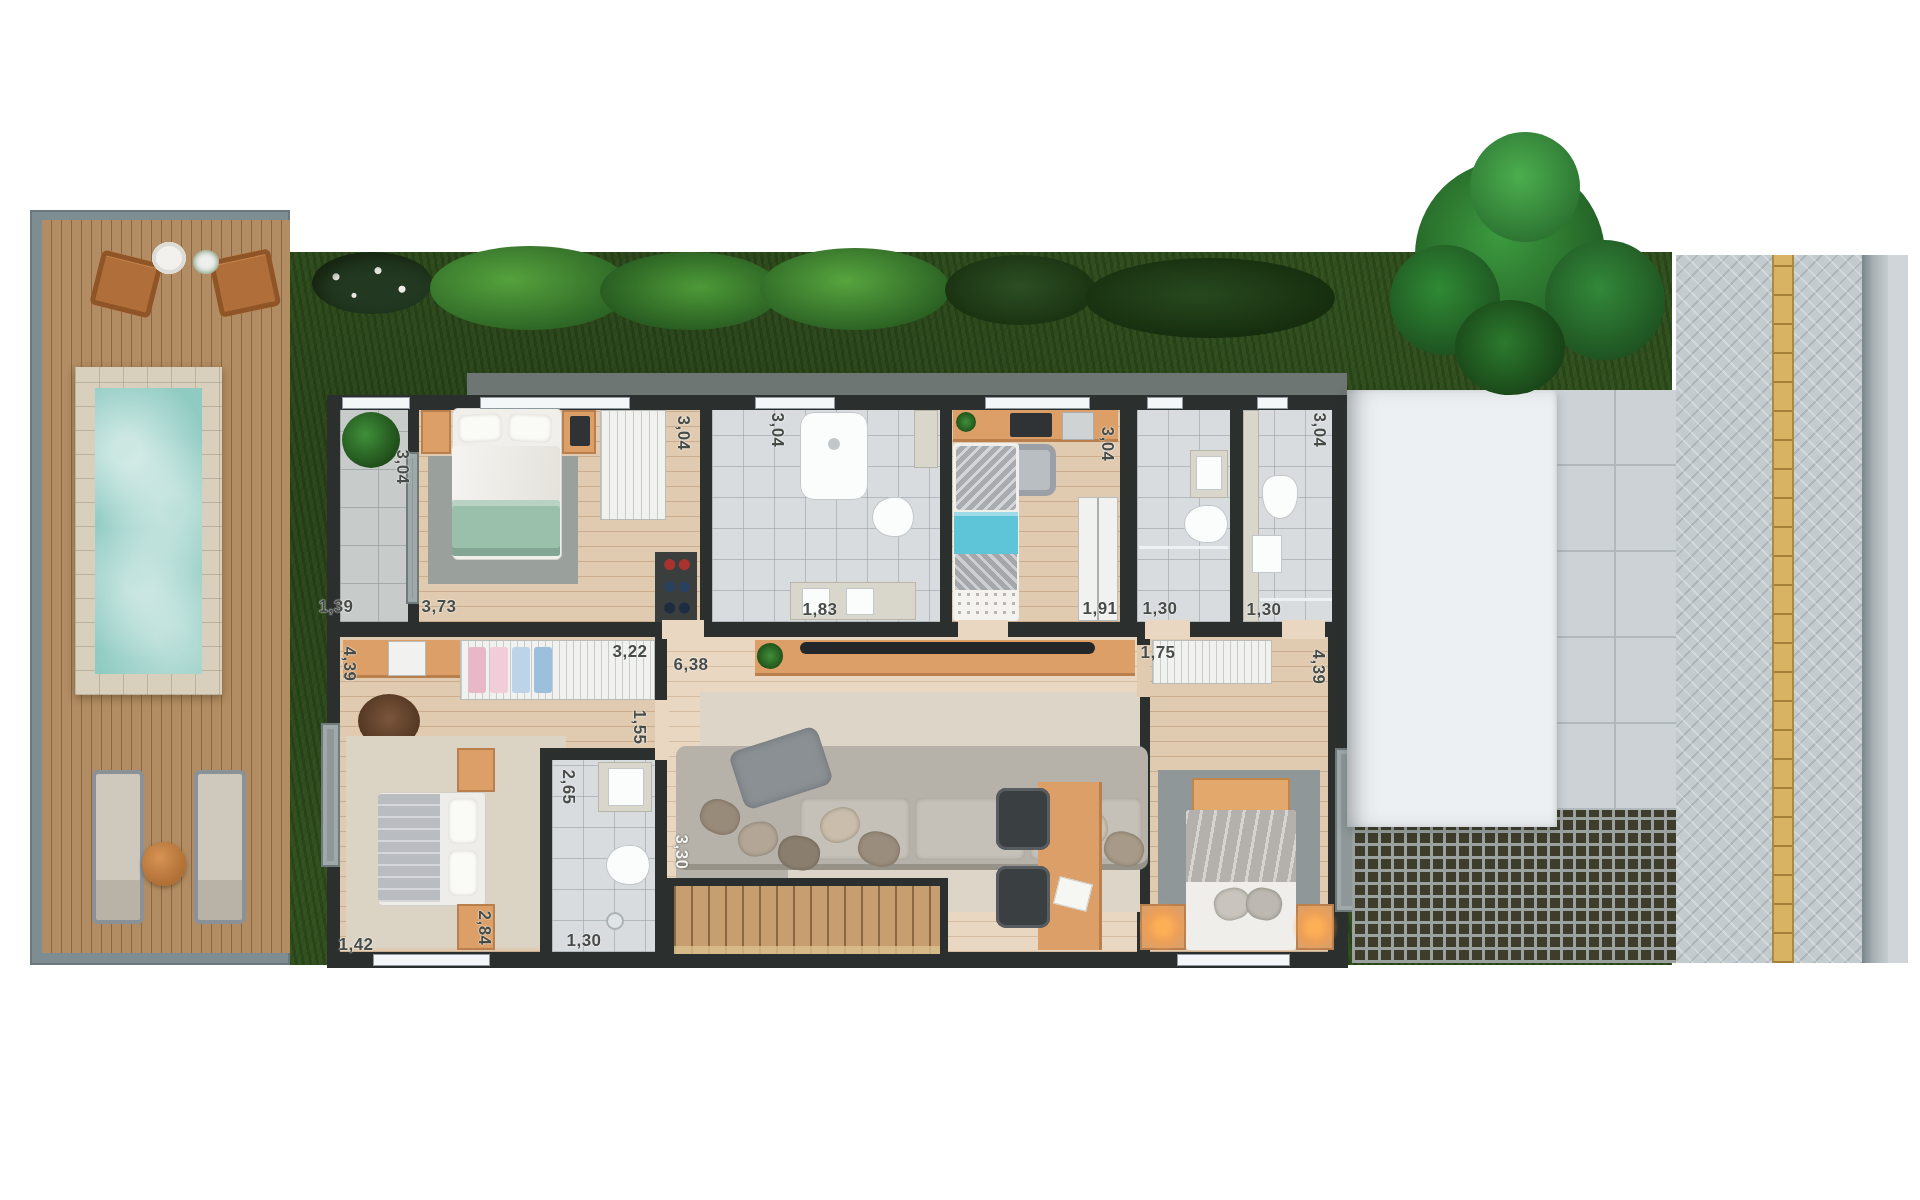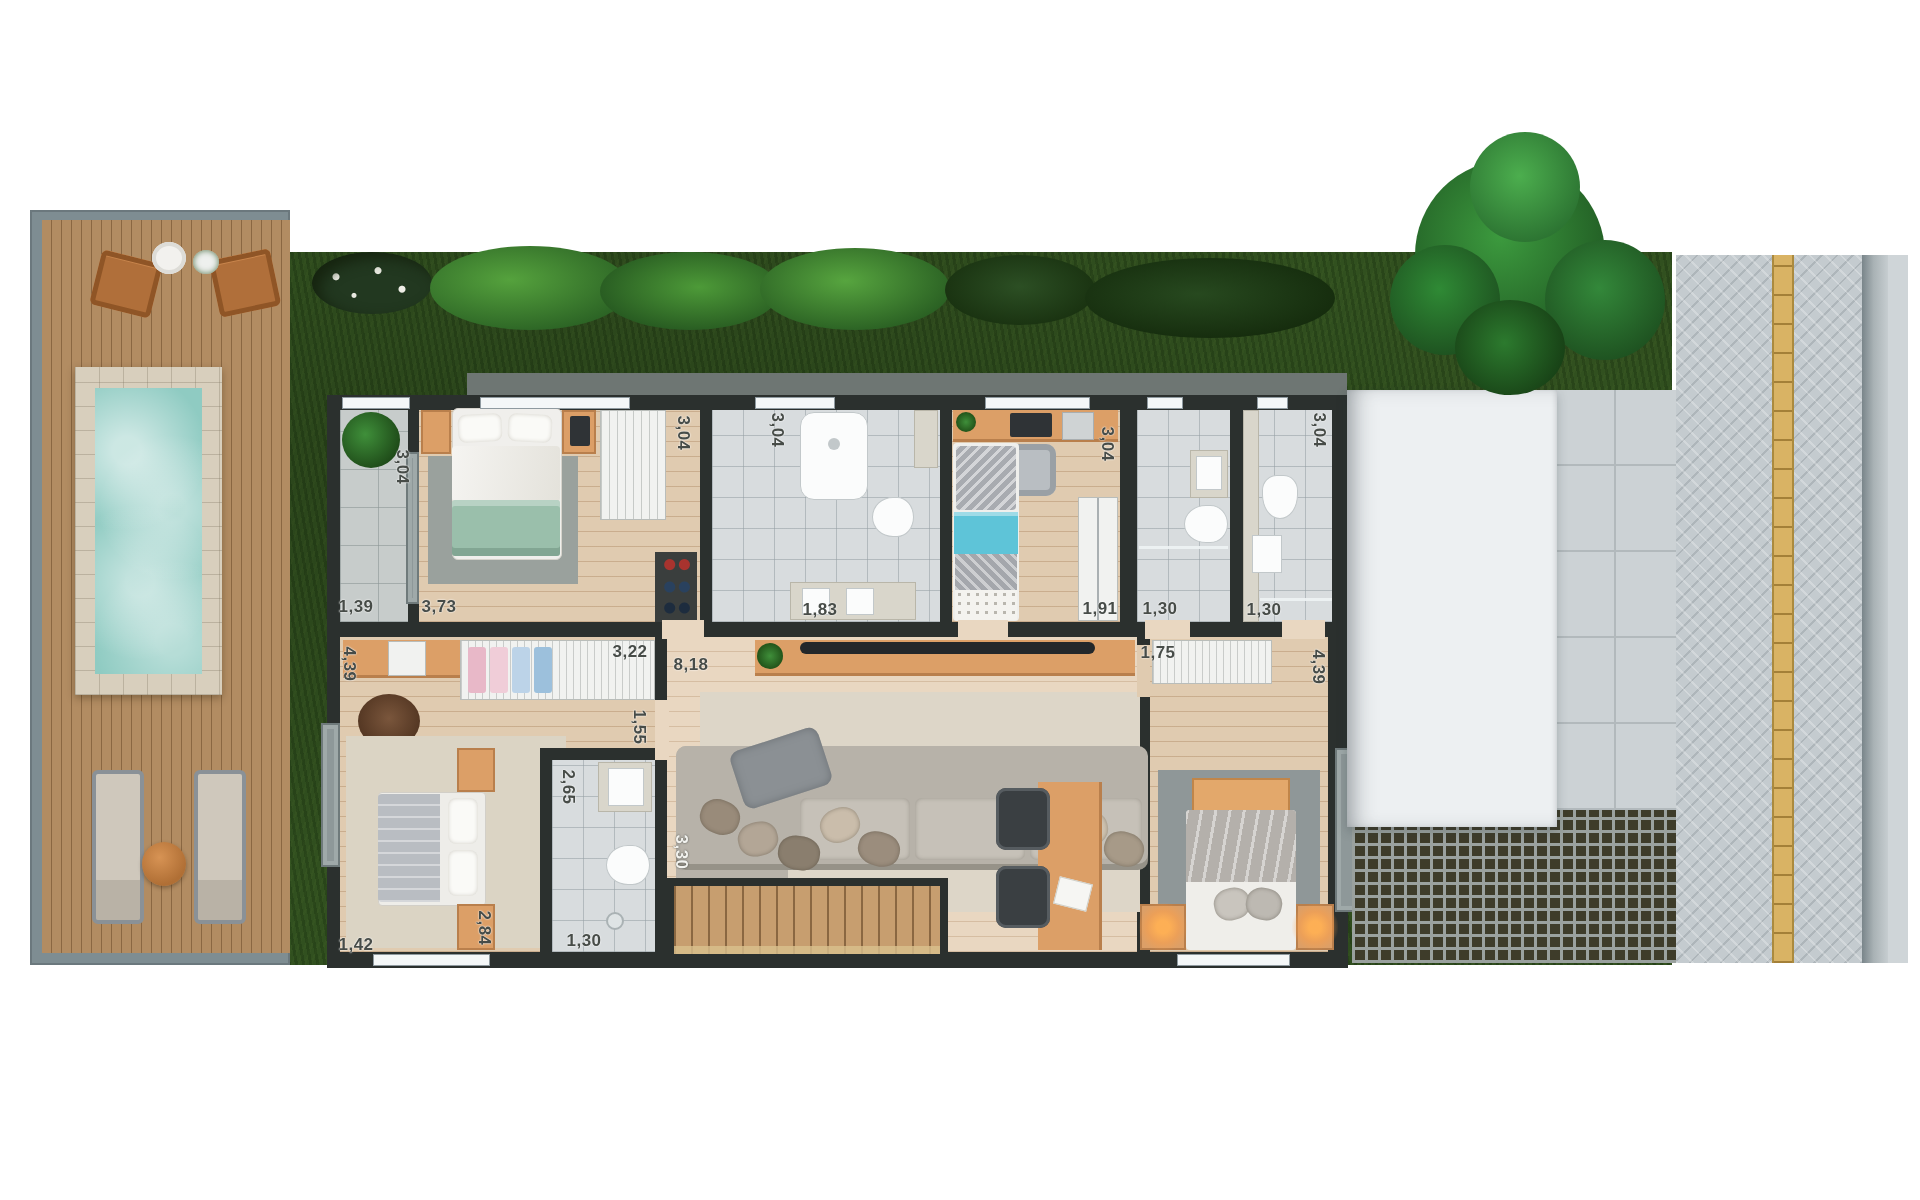--- a/index.html
+++ b/index.html
@@ -250,33 +250,33 @@
   <div class="abs drive" style="left:1557px;top:390px;width:119px;height:420px;"></div>
   <div class="abs roofw" style="left:1347px;top:390px;width:210px;height:437px;"></div>
 
   <div class="leaf" style="left:1415px;top:160px;width:190px;height:190px;background:radial-gradient(circle at 45% 40%, #3c9a3e, #1f5722 80%);"></div>
   <div class="leaf" style="left:1390px;top:245px;width:110px;height:110px;background:radial-gradient(circle at 45% 40%, #2f8a35, #1d4f1f 80%);"></div>
   <div class="leaf" style="left:1545px;top:240px;width:120px;height:120px;background:radial-gradient(circle at 45% 40%, #33883a, #1d4f1f 80%);"></div>
   <div class="leaf" style="left:1470px;top:132px;width:110px;height:110px;background:radial-gradient(circle at 45% 40%, #4cae4e, #2a7030 80%);"></div>
   <div class="leaf" style="left:1455px;top:300px;width:110px;height:95px;background:radial-gradient(circle at 45% 45%, #2c7a2e, #173f15 80%);"></div>
 
   <div class="dim v" style="left:402px;top:467px;">3,04</div>
-  <div class="dim" style="left:356px;top:607px;">1,39</div>
+  <div class="dim" style="left:336px;top:607px;">1,39</div>
   <div class="dim" style="left:439px;top:607px;">3,73</div>
   <div class="dim v" style="left:683px;top:433px;">3,04</div>
   <div class="dim v" style="left:777px;top:430px;">3,04</div>
   <div class="dim" style="left:820px;top:610px;">1,83</div>
   <div class="dim v" style="left:1107px;top:444px;">3,04</div>
   <div class="dim" style="left:1100px;top:609px;">1,91</div>
   <div class="dim" style="left:1160px;top:609px;">1,30</div>
   <div class="dim v" style="left:1319px;top:430px;">3,04</div>
   <div class="dim" style="left:1264px;top:610px;">1,30</div>
   <div class="dim v" style="left:349px;top:664px;">4,39</div>
   <div class="dim" style="left:630px;top:652px;">3,22</div>
-  <div class="dim" style="left:691px;top:665px;">8,18</div>
+  <div class="dim" style="left:691px;top:665px;">6,38</div>
   <div class="dim v" style="left:639px;top:727px;">1,55</div>
   <div class="dim v" style="left:568px;top:787px;">2,65</div>
   <div class="dim v" style="left:484px;top:928px;">2,84</div>
   <div class="dim" style="left:356px;top:945px;">1,42</div>
   <div class="dim" style="left:584px;top:941px;">1,30</div>
   <div class="dim v lt" style="left:681px;top:852px;">3,30</div>
   <div class="dim" style="left:1158px;top:653px;">1,75</div>
   <div class="dim v" style="left:1318px;top:667px;">4,39</div>
 
 </div>

